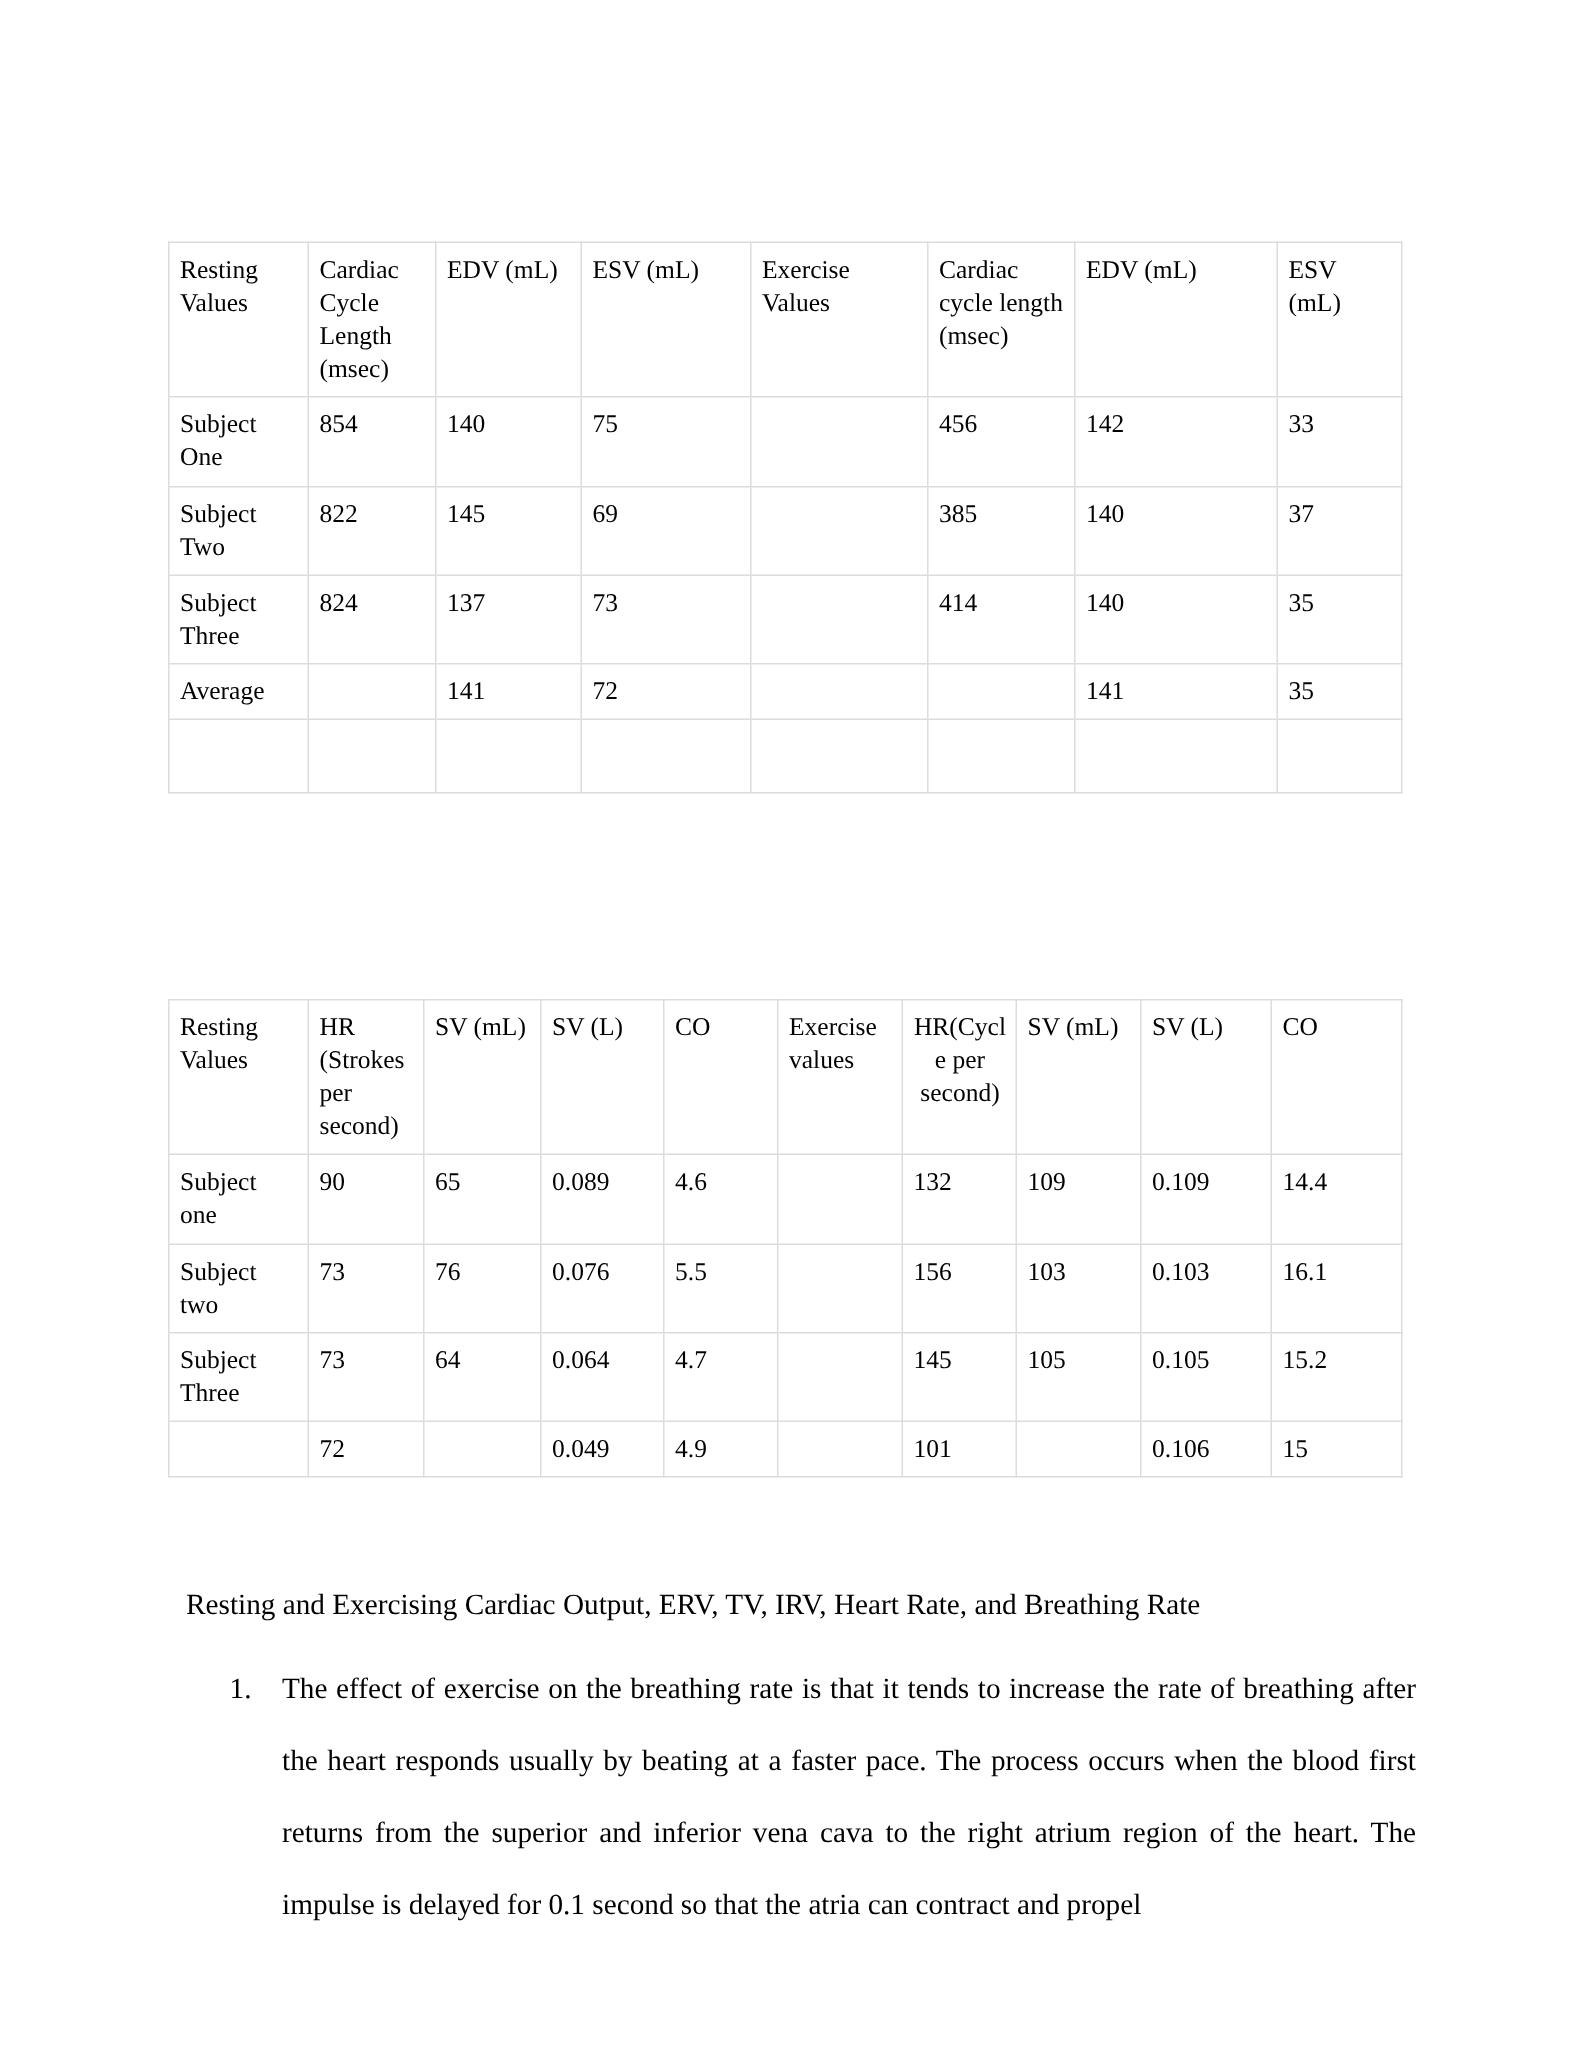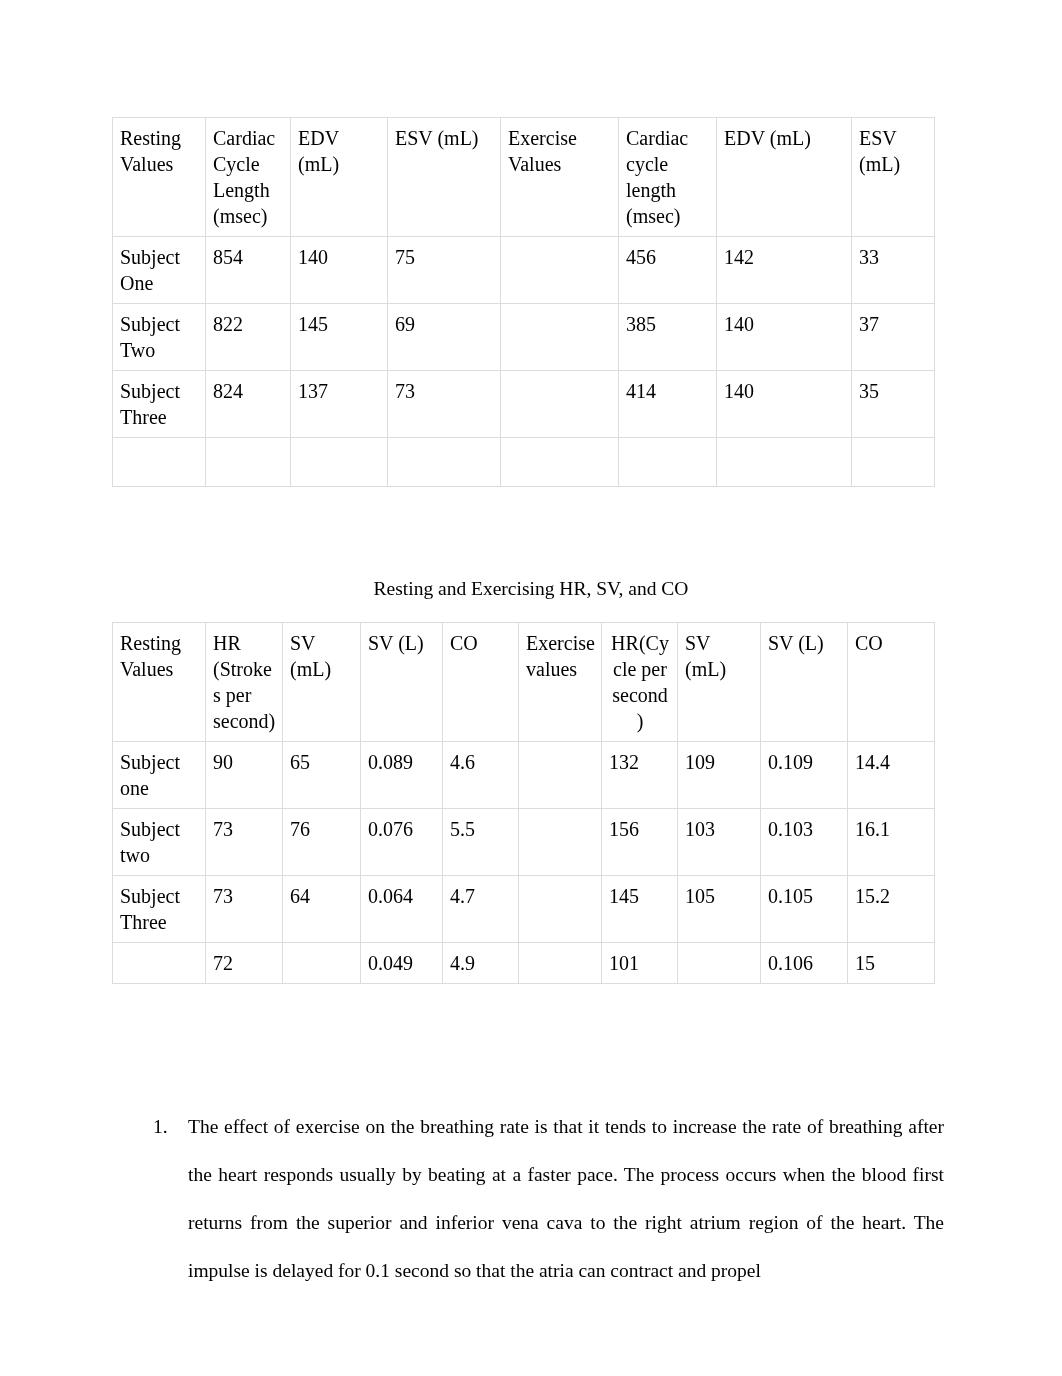--- a/index.html
+++ b/index.html
@@ -19,22 +19,23 @@
     width: 1062px;
     height: 1376px;
     box-sizing: border-box;
     padding: 0;
   }
 
   
   .doc-table {
     border-collapse: collapse;
     table-layout: fixed;
-    font-size: 20px;
+    font-size: 17px;
     line-height: 1.30;
+    margin-top: 44px;
   }
   .doc-table td {
     border: 1px solid #dcdcdc;
     vertical-align: top;
     padding: 7px 6px 7px 7px;
     word-wrap: break-word;
     overflow-wrap: break-word;
     background: #ffffff;
   }
   .doc-table td.ctr { text-align: center; }
@@ -169,34 +170,43 @@
       <tr>
         <td>Subject Three</td>
         <td>824</td>
         <td>137</td>
         <td>73</td>
         <td></td>
         <td>414</td>
         <td>140</td>
         <td>35</td>
       </tr>
+      <tr>
+        <td>Average</td>
+        <td></td>
+        <td>141</td>
+        <td>72</td>
+        <td></td>
+        <td></td>
+        <td>141</td>
+        <td>35</td>
+      </tr>
       <tr class="row-empty">
         <td></td>
         <td></td>
         <td></td>
         <td></td>
         <td></td>
         <td></td>
         <td></td>
         <td></td>
       </tr>
     </tbody>
   </table>
 
-  <div id="caption-hr-sv-co" class="caption-center">Resting and Exercising HR, SV, and CO</div>
 
   <table id="table-hrsvco" class="doc-table">
     <colgroup>
       <col class="d0">
         <col class="d1">
         <col class="d2">
         <col class="d3">
         <col class="d4">
       <col class="d5">
         <col class="d6">
@@ -261,20 +271,21 @@
         <td>4.9</td>
         <td></td>
         <td>101</td>
         <td></td>
         <td>0.106</td>
         <td>15</td>
       </tr>
     </tbody>
   </table>
 
+  <div id="caption-cardiac-output" class="caption-left">Resting and Exercising Cardiac Output, ERV, TV, IRV, Heart Rate, and Breathing Rate</div>
 
   <ol class="numbered-list">
     <li>
       <span class="list-marker">1.</span>
       <span>The effect of exercise on the breathing rate is that it tends to increase the rate of breathing after the heart responds usually by beating at a faster pace. The process occurs when the blood first returns from the superior and inferior vena cava to the right atrium region of the heart. The impulse is delayed for 0.1 second so that the atria can contract and propel</span>
     </li>
   </ol>
 
 </div>
 

